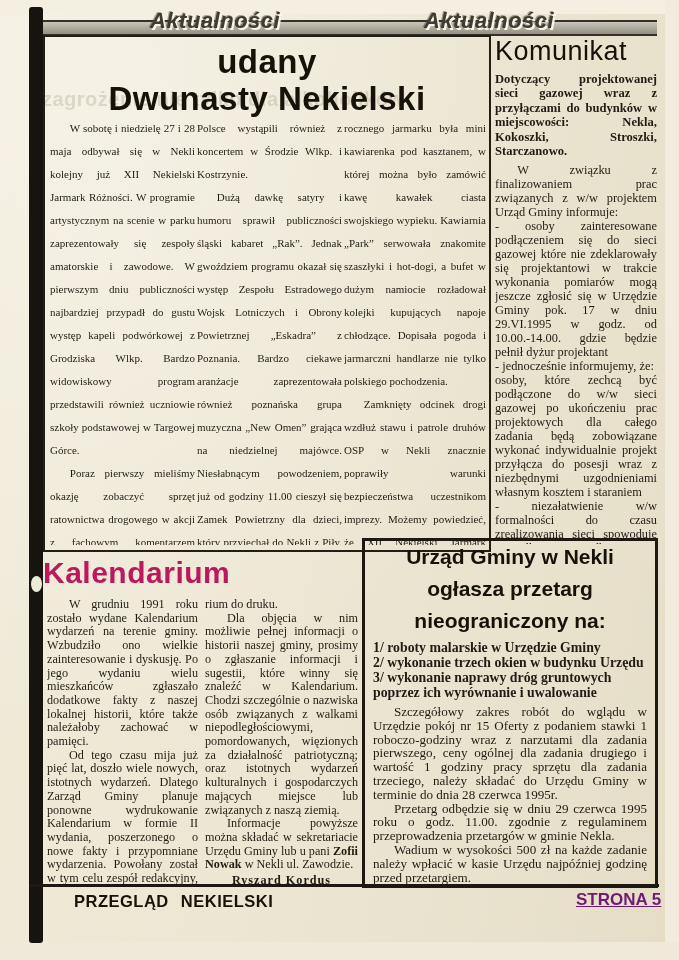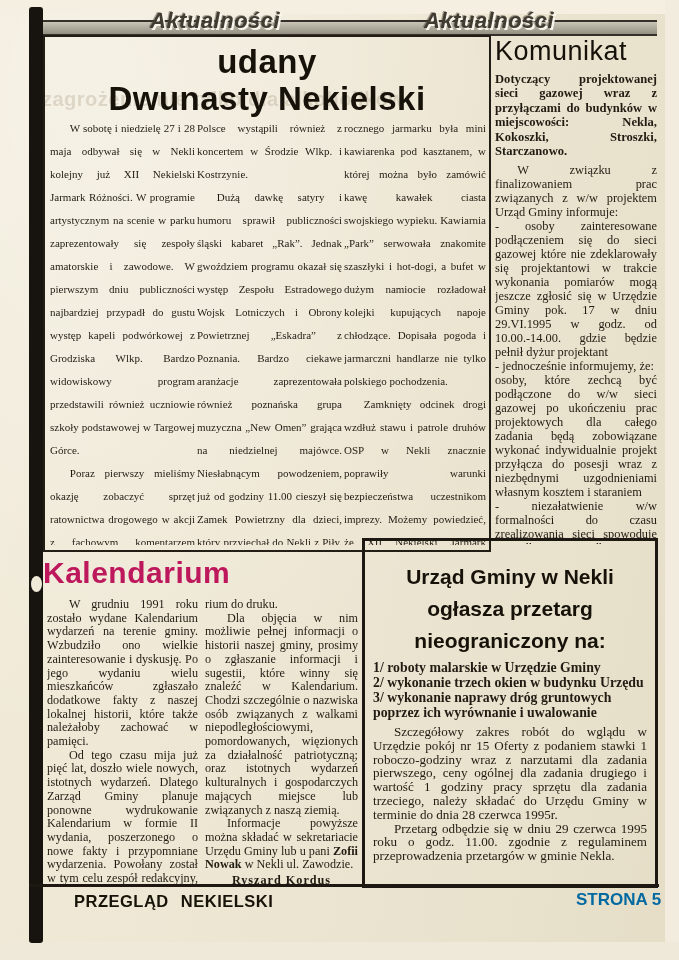--- a/index.html
+++ b/index.html
@@ -80,39 +80,39 @@
   }
   .kcol{
     position:absolute;top:42px;width:151px;height:288px;overflow:hidden;
     font-size:12.2px;line-height:13.7px;text-align:justify;
   }
   .kcol.c1{left:4px;}
   .kcol.c2{left:162px;width:153px;}
 
   .tender{
     position:absolute;left:362px;top:538px;width:296px;height:350px;
-    border:3px solid #1d1912;box-sizing:border-box;padding:20px 8px;overflow:hidden;
+    border:3px solid #1d1912;box-sizing:border-box;padding:0 8px;overflow:hidden;
   }
   .tender-title{
     text-align:center;font-family:"Liberation Sans",sans-serif;font-weight:bold;
     font-size:21px;line-height:26px;color:#161209;margin:3px 0 5px 0;
   }
   .tender-title .tl{display:block;margin-bottom:6px;}
   .tender-items{font-weight:bold;font-size:13.8px;line-height:15px;margin-bottom:5px;}
   .tender p{font-size:13.1px;line-height:13.8px;text-align:justify;text-indent:1.6em;}
 
   .footer-rule{position:absolute;left:29px;top:884px;width:630px;border-top:3px solid #1d1912;}
   .footer-left{
     position:absolute;left:74px;top:892px;
     font-family:"Liberation Sans",sans-serif;font-weight:bold;font-size:16.5px;
     color:#171309;letter-spacing:.5px;word-spacing:7px;
   }
   .footer-right{
     position:absolute;left:576px;top:890px;
-    font-family:"Liberation Sans",sans-serif;font-weight:bold;font-size:17px;color:#0369a1;
+    font-family:"Liberation Sans",sans-serif;font-weight:bold;font-size:17px;color:#701a75;text-decoration:underline;
   }
 </style>
 </head>
 <body>
 
 <div class="paper"></div>
 <div class="edge-top"></div>
 <div class="edge-right"></div>
 <div class="edge-bottom"></div>
 
@@ -178,18 +178,19 @@
     <span class="tl">ogłasza przetarg</span>
     <span class="tl">nieograniczony na:</span>
   </div>
   <div class="tender-items">
     <div>1/ roboty malarskie w Urzędzie Gminy</div>
     <div>2/ wykonanie trzech okien w budynku Urzędu</div>
     <div>3/ wykonanie naprawy dróg gruntowych poprzez ich wyrównanie i uwalowanie</div>
   </div>
   <p>Szczegółowy zakres robót do wglądu w Urzędzie pokój nr 15 Oferty z podaniem stawki 1 roboczo-godziny wraz z narzutami dla zadania pierwszego, ceny ogólnej dla zadania drugiego i wartość 1 godziny pracy sprzętu dla zadania trzeciego, należy składać do Urzędu Gminy w terminie do dnia 28 czerwca 1995r.</p>
   <p>Przetarg odbędzie się w dniu 29 czerwca 1995 roku o godz. 11.00. zgodnie z regulaminem przeprowadzenia przetargów w gminie Nekla.</p>
+  <p>Wadium w wysokości 500 zł na każde zadanie należy wpłacić w kasie Urzędu najpóźniej godzinę przed przetargiem.</p>
 
 </div>
 
 <div class="footer-rule"></div>
 <div class="footer-left">PRZEGLĄD NEKIELSKI</div>
 <div class="footer-right">STRONA 5</div>
 
 </body></html>

